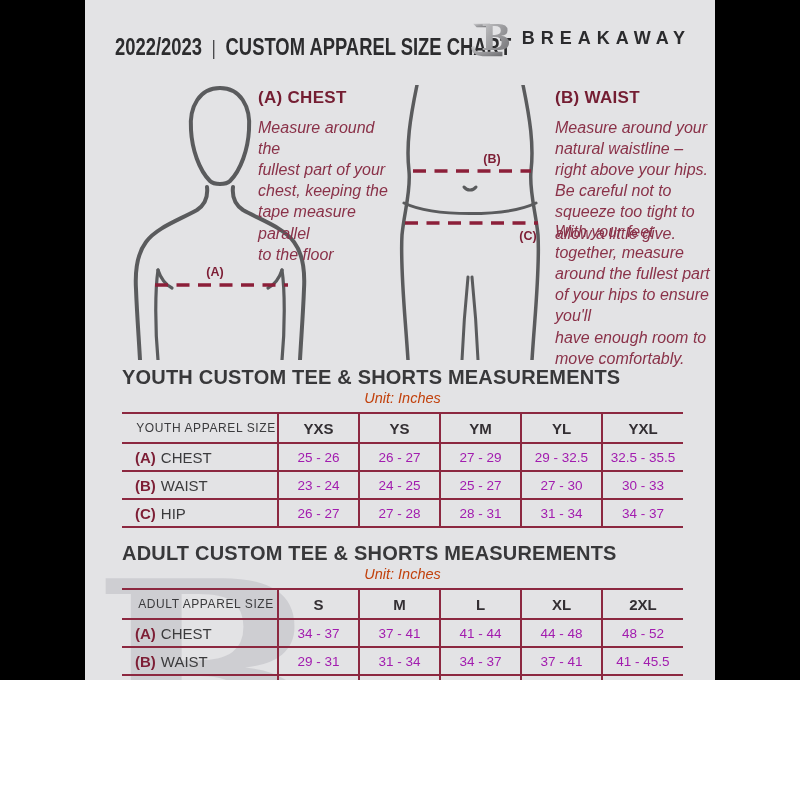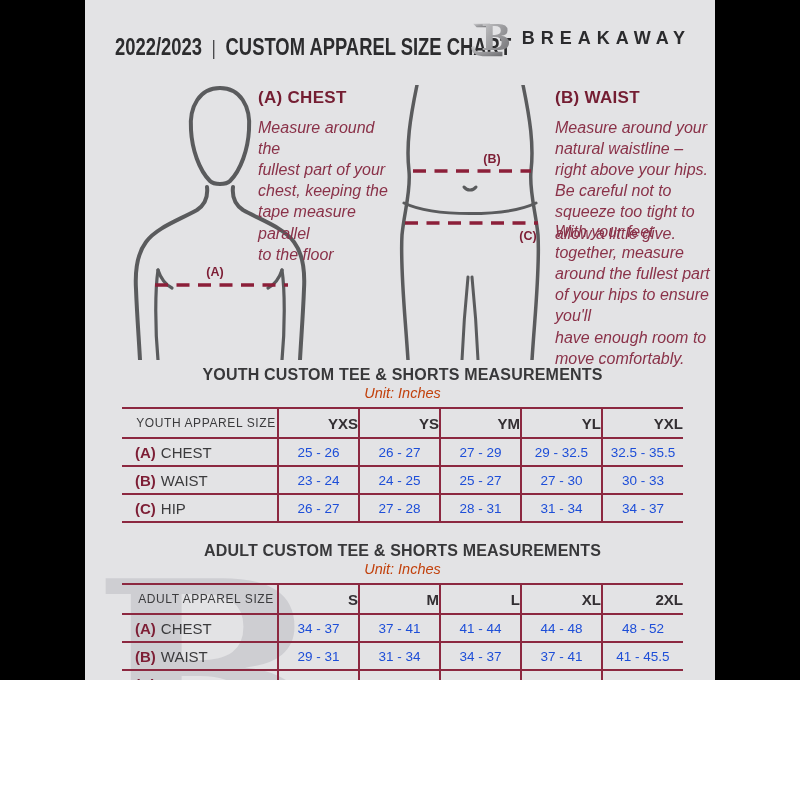--- a/index.html
+++ b/index.html
@@ -30,32 +30,32 @@
   
   .instr{position:absolute;}
   .instr-heading{font-weight:bold;font-size:17px;color:var(--maroon-heading);letter-spacing:.3px;margin-bottom:9px;}
   .instr-body{white-space:pre-line;font-style:italic;font-size:16px;line-height:1.32;color:var(--maroon-text);}
 
   
   .fig{position:absolute;}
 
   
   .section{position:absolute;left:0;width:630px;}
-  .tbl-title{width:561px;margin-left:37px;text-align:center;font-weight:bold;font-size:16px;color:var(--dark);letter-spacing:.2px;}
+  .tbl-title{width:561px;margin-left:37px;font-weight:bold;font-size:20px;color:var(--dark);letter-spacing:.2px;}
   .tbl-unit{width:561px;margin-left:37px;text-align:center;font-style:italic;font-size:14.5px;color:#c2410c;margin-top:1px;}
   table.size-table{border-collapse:collapse;table-layout:fixed;width:561px;margin:6px 0 0 37px;
     border-top:2px solid var(--maroon-line);border-bottom:2px solid var(--maroon-line);}
   col.c0{width:156px;} col.cs{width:81px;}
   .size-table th{height:30px;}
   .size-table td{height:28px;}
   .size-table th+th,.size-table td+td{border-left:2px solid var(--maroon-line);}
   .size-table tbody td{border-top:2px solid var(--maroon-line);}
   .size-table th.lbl{font-weight:normal;text-align:center;padding-left:13px;font-size:12px;letter-spacing:.6px;color:#3b3b3d;}
-  .size-table th{font-weight:bold;font-size:15px;color:#332f33;text-align:right;}
-  .size-table td{font-size:13.5px;color:#1d4ed8;text-align:center;}
+  .size-table th{font-weight:bold;font-size:15px;color:#332f33;text-align:center;}
+  .size-table td{font-size:13.5px;color:#a21caf;text-align:center;}
   .size-table td.lbl{text-align:left;padding-left:13px;font-size:15px;color:#3b3b3d;}
   .pfx{color:#7d1e35;font-weight:bold;margin-right:5px;}
 
   
   .watermark{position:absolute;left:8px;top:545px;font-family:"DejaVu Serif",serif;font-weight:bold;
     font-size:270px;line-height:1;color:rgba(162,162,170,0.32);pointer-events:none;}
   .footer-bar{position:absolute;left:13px;top:740px;width:604px;height:48px;background:var(--footer);
     border-bottom:2px solid #5c1627;}
 </style>
 </head>

